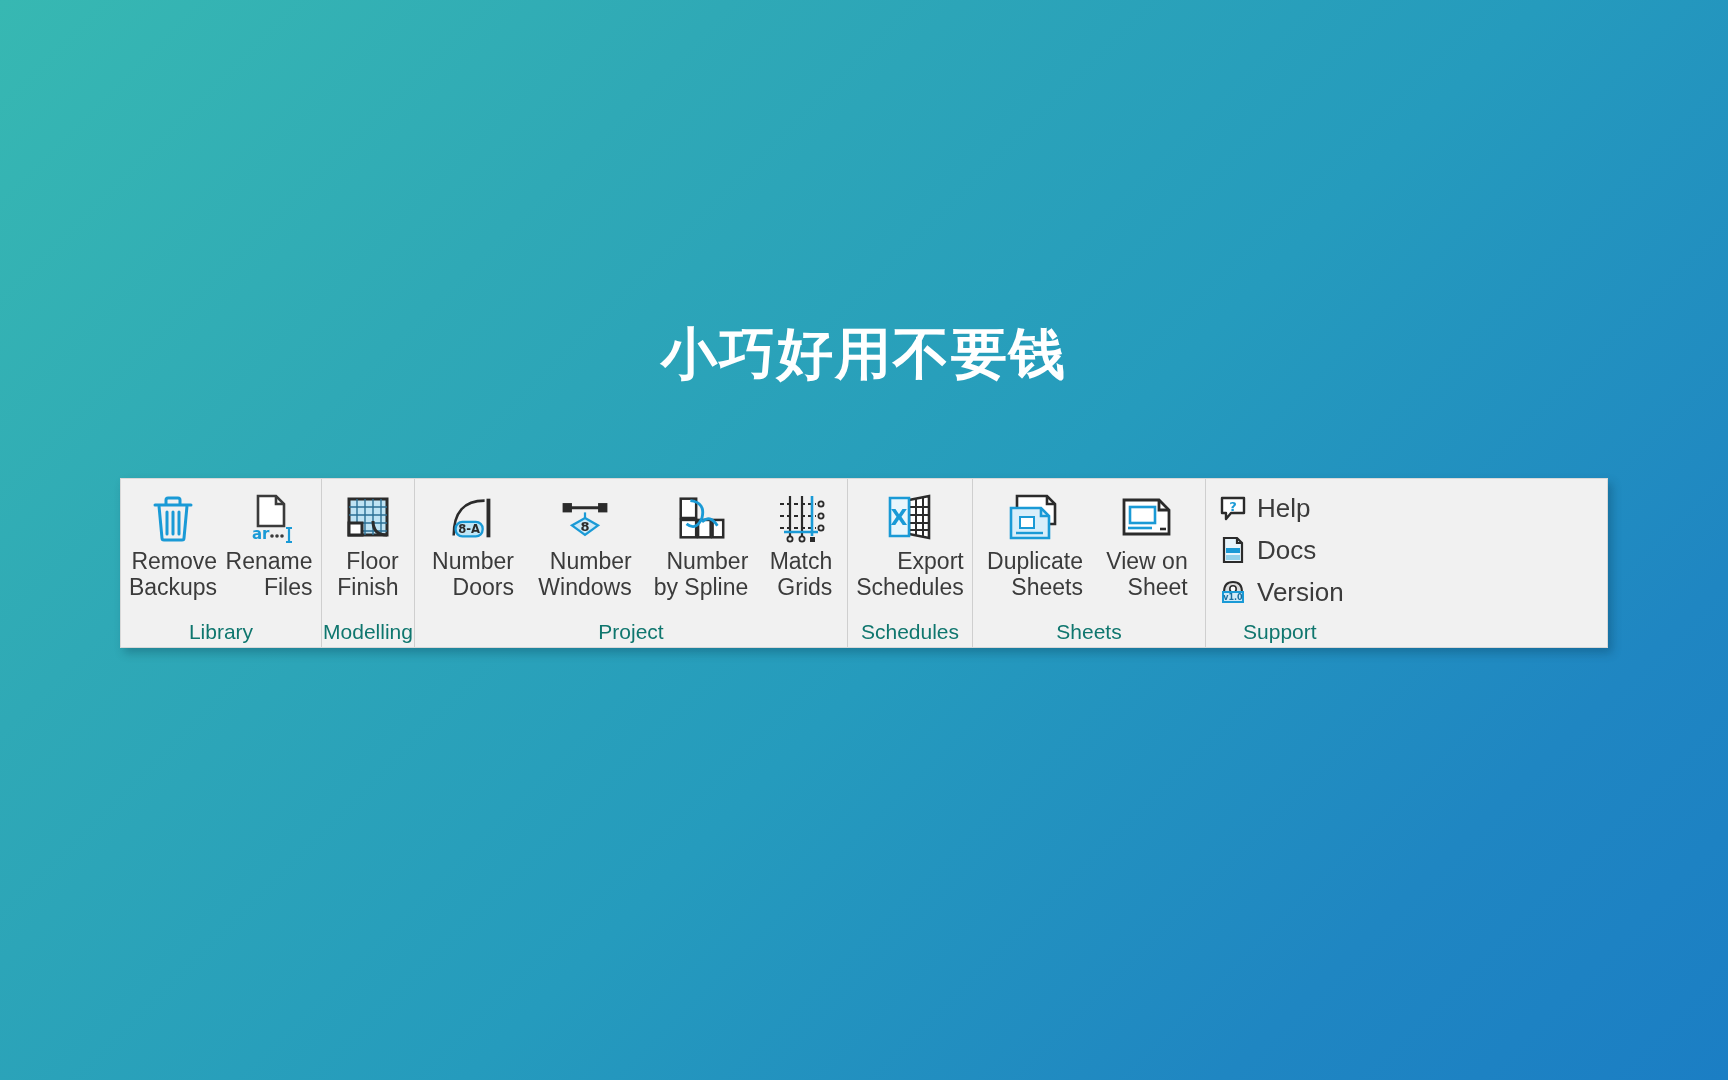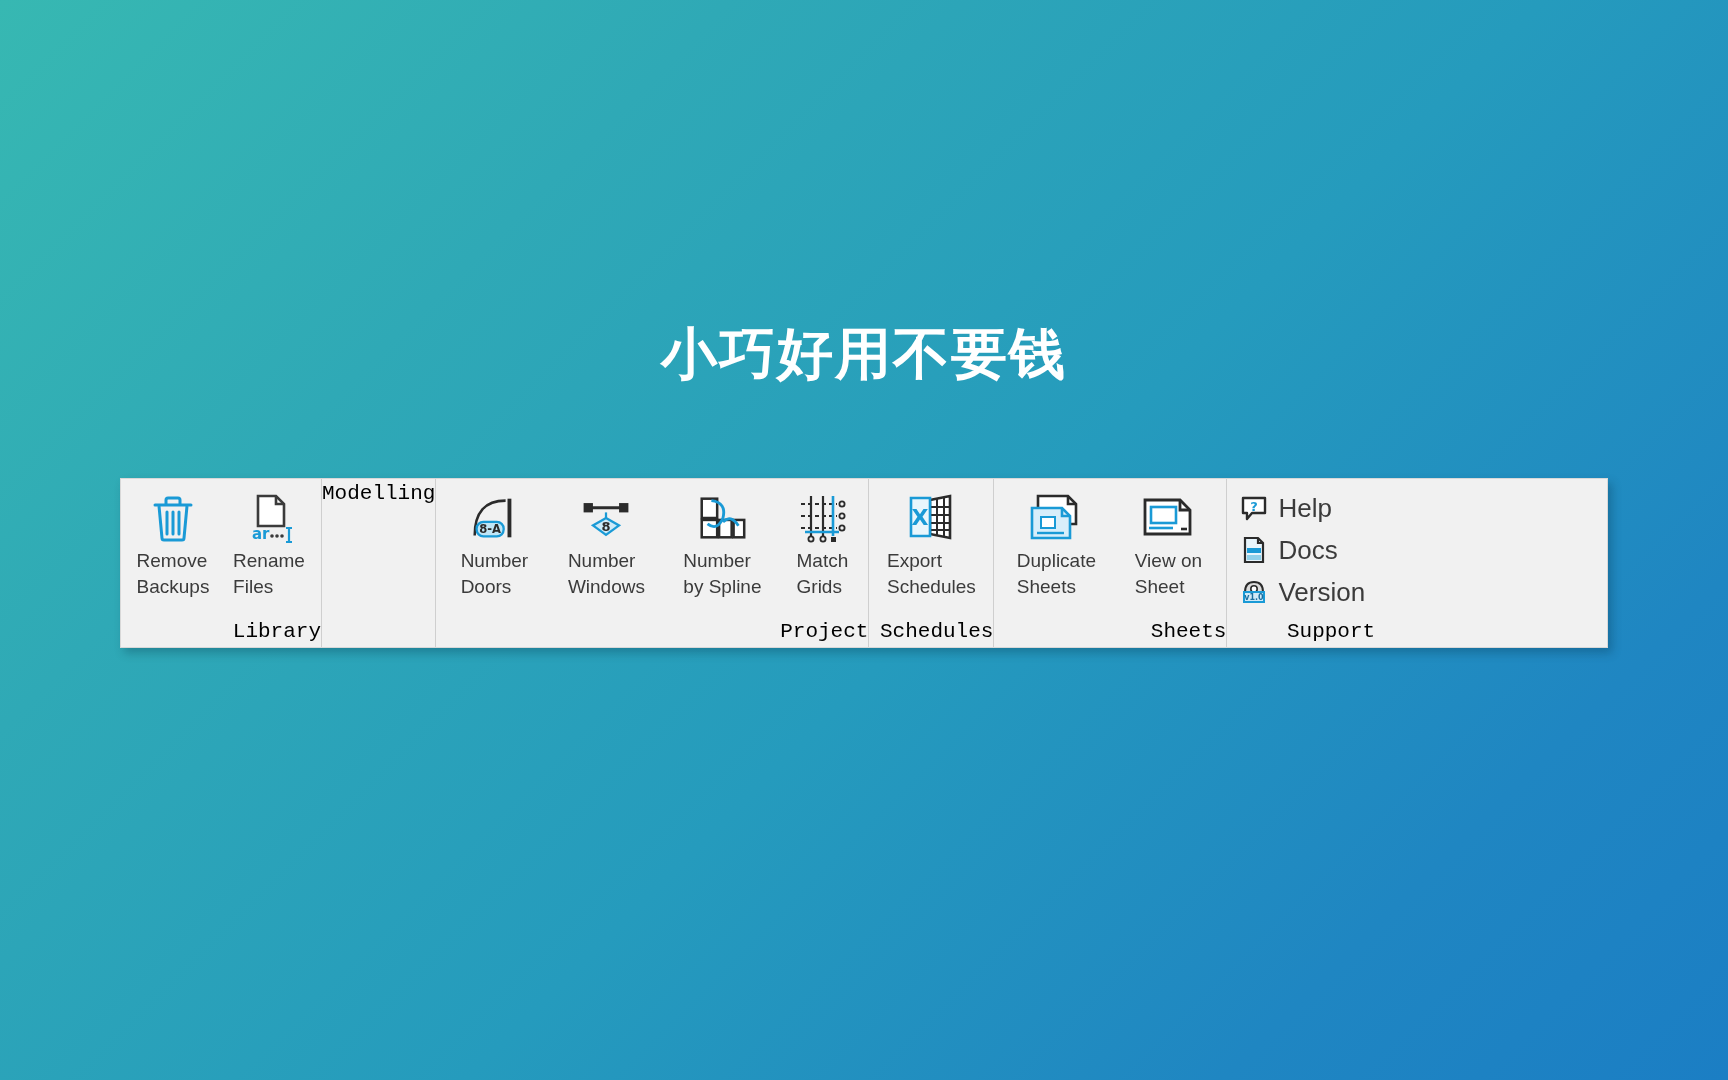--- a/index.html
+++ b/index.html
@@ -72,24 +72,24 @@
     align-items: flex-start;
     justify-content: center;
     padding: 8px 4px 0 4px;
     box-sizing: border-box;
   }
 
   .rib-group-title {
     flex: 0 0 auto;
     height: 30px;
     line-height: 30px;
-    text-align: right;
+    text-align: center;
     font-size: 21px;
-    color: #000000;
-    font-family: Liberation Mono, monospace;
+    color: #0f766e;
+    font-family: Liberation Sans, sans-serif;
   }
 
   
   .btn-lg {
     width: 96px;
     display: flex;
     flex-direction: column;
     align-items: center;
     padding: 4px 2px 0 2px;
     box-sizing: border-box;
@@ -97,24 +97,24 @@
   }
   .btn-lg .ico {
     width: 56px;
     height: 54px;
     display: flex;
     align-items: center;
     justify-content: center;
   }
   .btn-lg .lab {
     margin-top: 3px;
-    font-size: 19px;
+    font-size: 23px;
     line-height: 26px;
     color: #3b3b3b;
-    text-align: left;
+    text-align: right;
     white-space: pre-line;
     font-family: "Liberation Sans", sans-serif;
   }
 
   .btn-lg.w-wide { width: 108px; }
   .btn-lg.w-xwide { width: 116px; }
   .btn-lg.w-narrow { width: 84px; }
 
   
   .small-stack {
@@ -187,20 +187,39 @@
           </span>
           <span class="lab">Rename
 Files</span>
         </div>
 
       </div>
       <div class="rib-group-title">Library</div>
     </div>
 
     <div class="rib-group">
+      <div class="rib-group-body">
+
+        <div class="btn-lg w-narrow">
+          <span class="ico">
+            <svg width="52" height="50" viewBox="0 0 52 50">
+              <rect x="7" y="6" width="38" height="36" fill="#bfe3f4" stroke="#2b2b2b" stroke-width="3"></rect>
+              <g stroke="#2b6f94" stroke-width="1.4">
+                <path d="M15 6 V42 M23 6 V42 M31 6 V42 M39 6 V42"></path>
+                <path d="M7 14 H45 M7 22 H45 M7 30 H45 M7 38 H45"></path>
+              </g>
+              <path d="M45 42 Q31 42 31 28" stroke="#2b2b2b" stroke-width="3" fill="none"></path>
+              <rect x="7" y="30" width="13" height="12" fill="#ffffff" stroke="#2b2b2b" stroke-width="3"></rect>
+            </svg>
+          </span>
+          <span class="lab">Floor
+Finish</span>
+        </div>
+
+      </div>
       <div class="rib-group-title">Modelling</div>
     </div>
 
     <div class="rib-group">
       <div class="rib-group-body">
 
         <div class="btn-lg w-wide">
           <span class="ico">
             <svg width="58" height="52" viewBox="0 0 58 52">
               <path d="M9 44 Q9 8 41 8" stroke="#2b2b2b" stroke-width="2.6" fill="none"></path>

